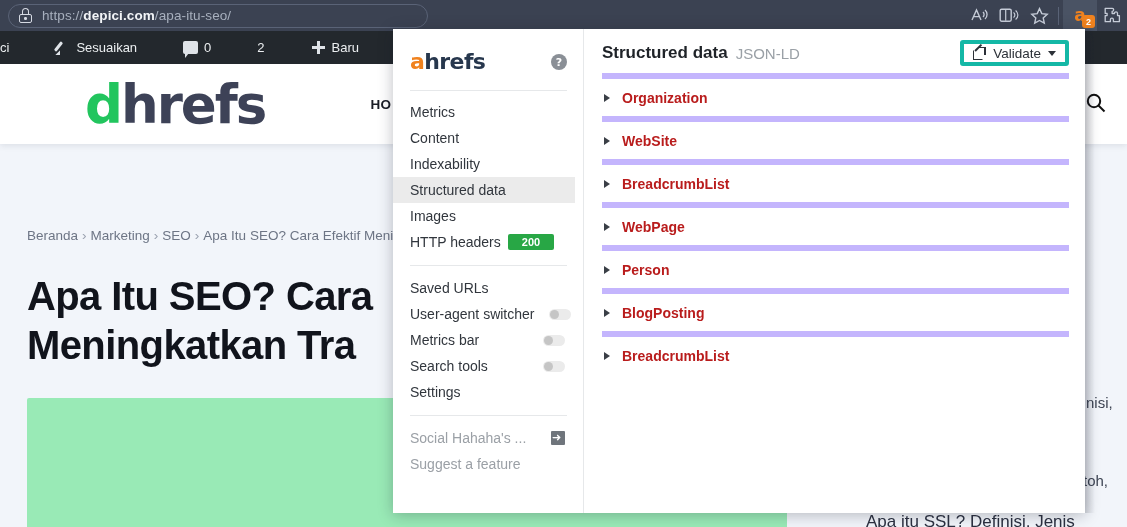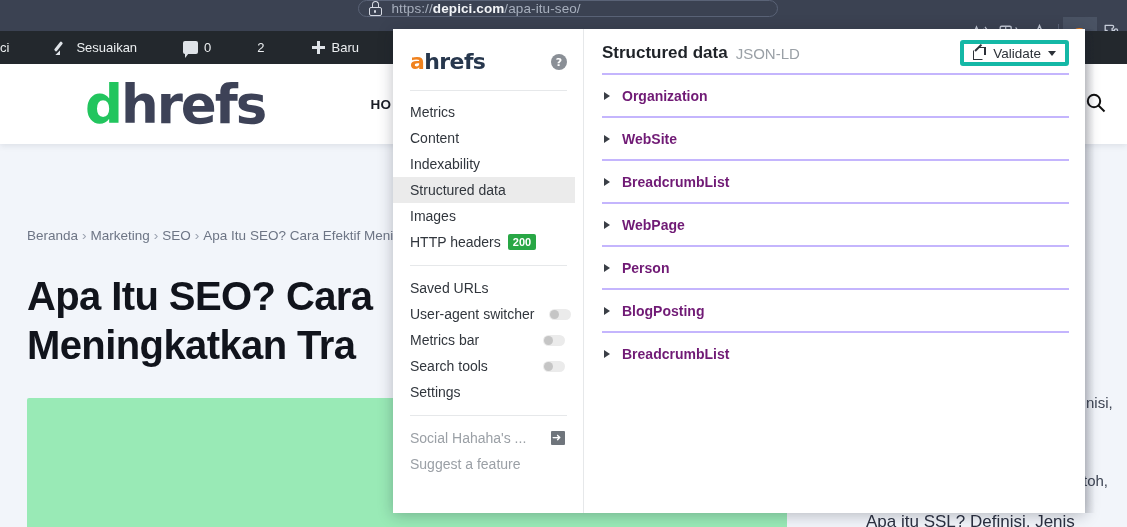--- a/index.html
+++ b/index.html
@@ -8,21 +8,21 @@
     font-family: "Liberation Sans", sans-serif;
     overflow: hidden;
     background: #fff;
   }
   #root { position: relative; width: 1127px; height: 527px; overflow: hidden; }
 
   
   .browser-bar {
     position: absolute; left: 0; top: 0; width: 1127px; height: 31px;
     background: #3b4252;
-    display: flex; align-items: center; flex-direction: column;
+    display: flex; align-items: center;
   }
   .addr-pill {
     margin-left: 8px;
     height: 24px; width: 420px;
     border: 1px solid #5a6377;
     border-radius: 13px;
     background: #3b4252;
     display: flex; align-items: center;
     padding: 0 10px;
   }
@@ -152,21 +152,21 @@
 
   .menu-item {
     display:flex; align-items:center; gap:7px;
     height: 26px; padding: 0 10px 0 17px; margin: 0 8px 0 0;
     font-size:14px; color:#31363d; white-space:nowrap;
   }
   .menu-item.active { background:#ebebeb; }
   .menu-item .spacer { flex:1; }
   .badge-200 {
     background:#28a745; color:#fff; font-size:11px; font-weight:bold;
-    padding: 1px 5px; border-radius:2px; line-height:1.35;
+    padding: 1px 14px; border-radius:2px; line-height:1.35;
   }
   .menu-sep { height:1px; background:#e6e8ea; margin: 10px 16px 9px 17px; }
   .toggle {
     width: 22px; height: 11px; border-radius:6px; background:#ebebeb; position:relative; flex:none;
   }
   .toggle .knob { position:absolute; left:1px; top:1px; width:9px; height:9px; border-radius:50%; background:#c5c5c5;}
   .menu-item.muted { color:#9ba0a6; }
   .exit-ico { width:14px; height:14px; background:#6f757c; position:relative; border-radius:1px; flex:none;}
   .exit-ico:after{
     content:"➜"; position:absolute; left:1px; top:-2px; color:#fff; font-size:11px; line-height:17px;
@@ -184,22 +184,22 @@
   .ext-link-ico { width:13px; height:13px; position:relative; }
   .ext-link-ico .box { position:absolute; left:0; bottom:0; width:10px; height:10px; border:1.6px solid #2c3138; border-top-color:transparent; border-right-color:transparent;}
   .ext-link-ico .arr { position:absolute; right:0; top:0; width:8px; height:8px; }
   .ext-link-ico .arr:before{ content:""; position:absolute; right:0; top:0; width:8px; height:1.8px; background:#2c3138;}
   .ext-link-ico .arr:after { content:""; position:absolute; right:0; top:0; width:1.8px; height:8px; background:#2c3138;}
   .ext-link-ico .diag { position:absolute; left:2px; top:3px; width:9px; height:1.8px; background:#2c3138; transform:rotate(-45deg); transform-origin:left center;}
   .caret-down { width:0;height:0;border-left:4.5px solid transparent;border-right:4.5px solid transparent;border-top:5px solid #2c3138;}
 
   .sd-row {
     display:flex; align-items:center; gap:12px;
-    height: 43px; border-top: 2px solid #c4b5fd;
-    font-size:14px; font-weight:bold; color:#701a75;
+    height: 43px; border-top: 6px solid #c4b5fd;
+    font-size:14px; font-weight:bold; color:#b91c1c;
     padding-left: 2px;
   }
   .tri { width:0;height:0;border-top:4.5px solid transparent;border-bottom:4.5px solid transparent;border-left:6px solid #3a3f46; flex:none;}
 
   .panel-shadow-edge { position:absolute; left:1085px; top:29px; width:10px; height:484px;
     background: linear-gradient(to right, rgba(20,25,40,.16), rgba(20,25,40,0)); }
 </style>
 </head>
 <body>
 

